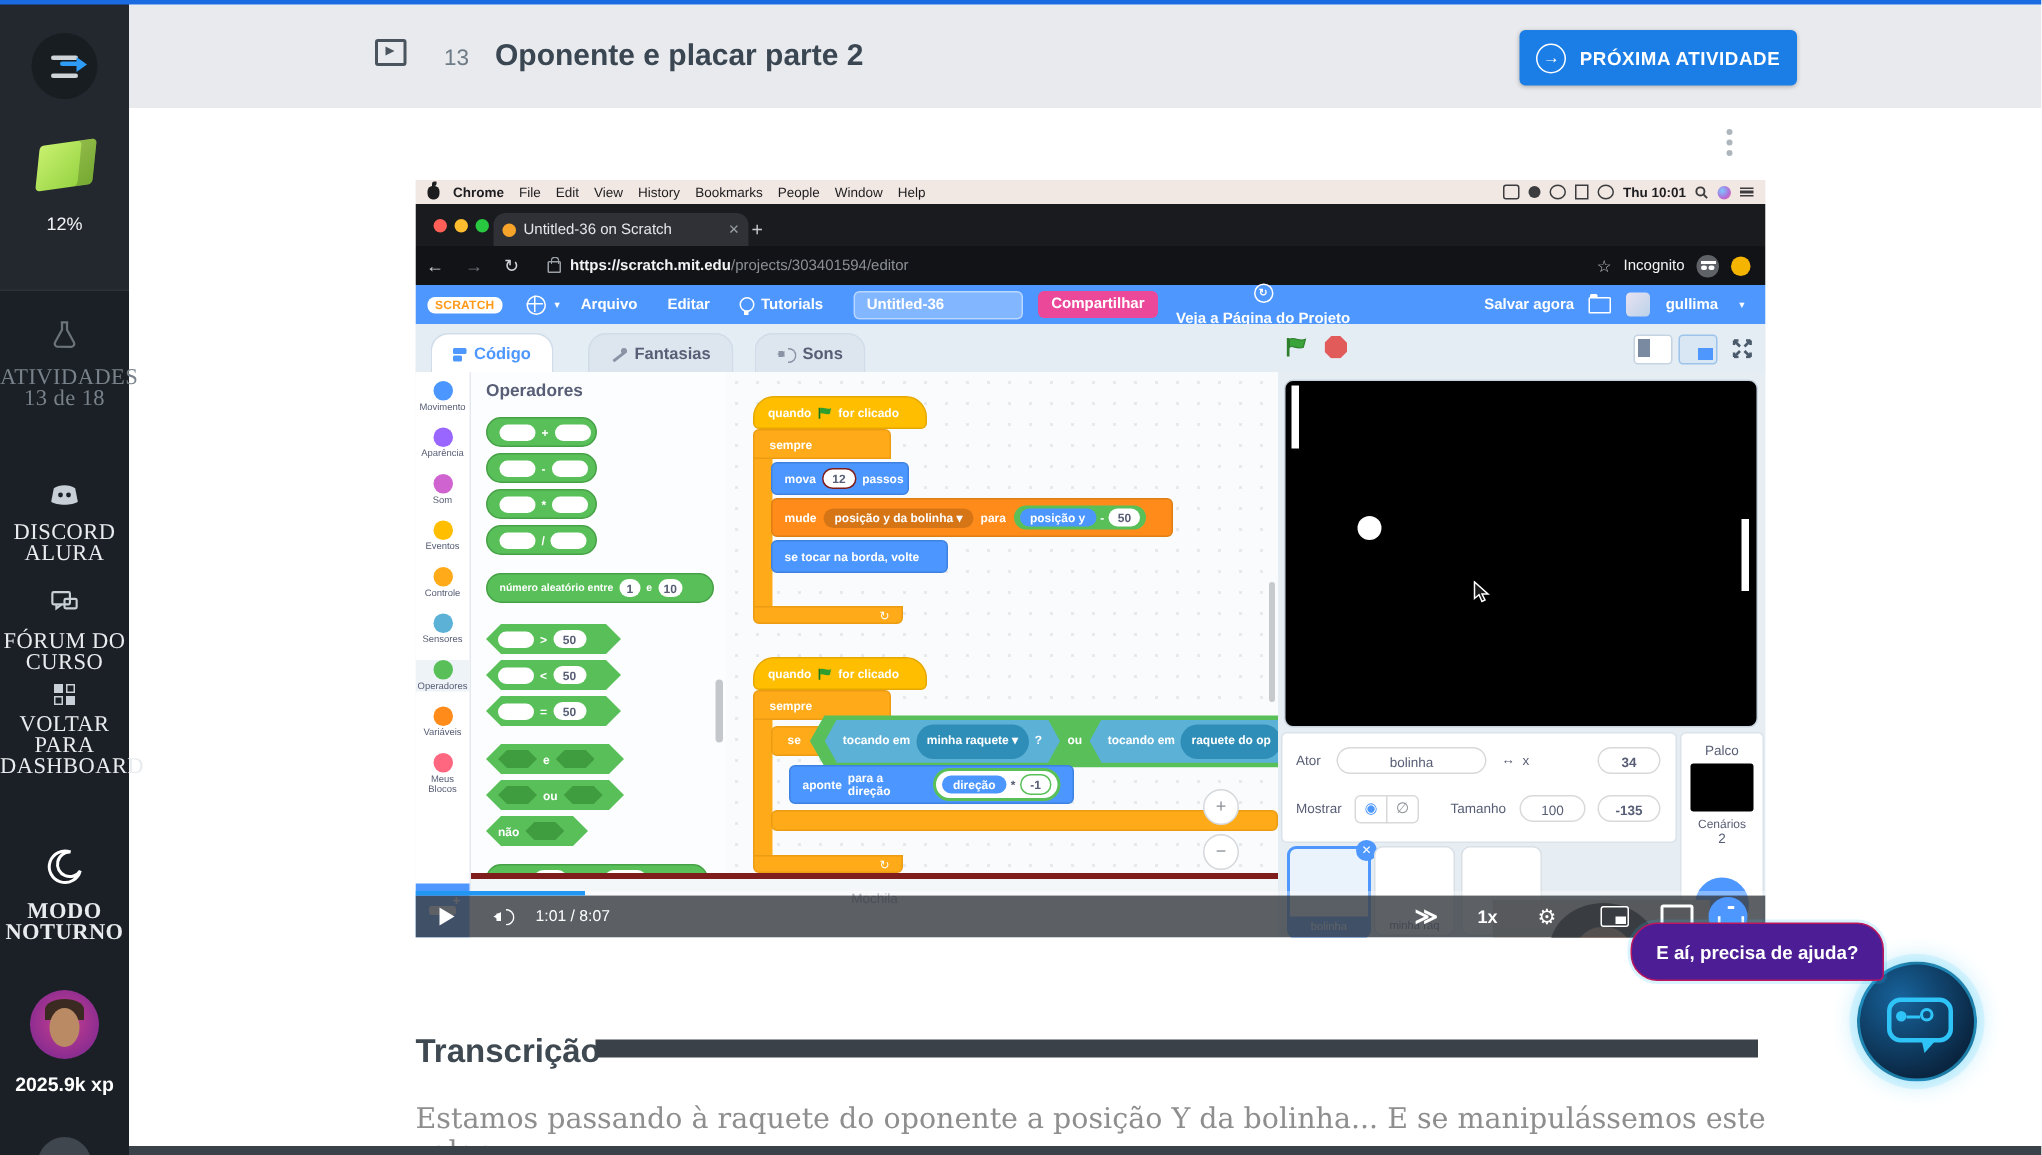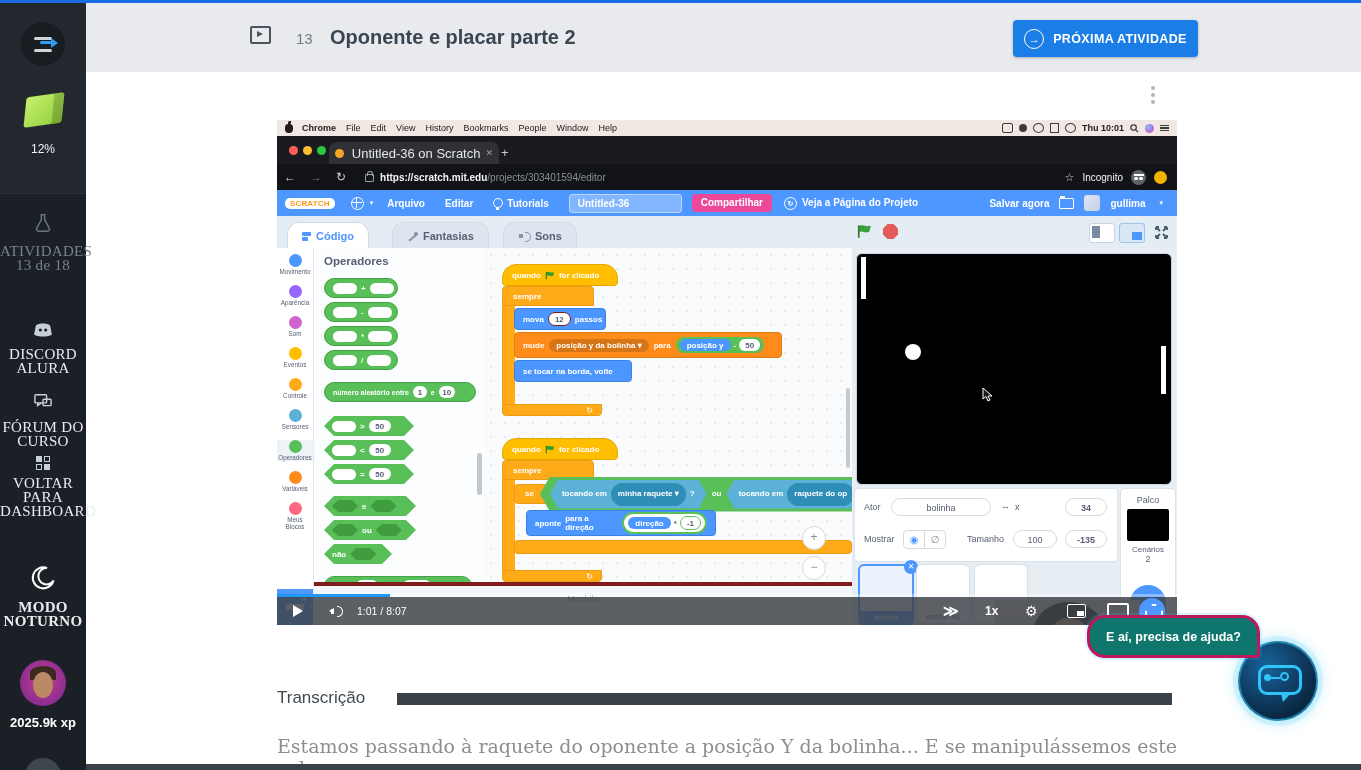--- a/index.html
+++ b/index.html
@@ -61,21 +61,21 @@
   .mstat.fill{background:#3c3c3e;border:none;width:8px;height:8px;}
   .siri{width:9px;height:9px;border-radius:50%;background:radial-gradient(circle at 35% 35%,#7cc5ff,#b46bd6 60%,#ff7d7d);}
   .mac-clock{font-size:9px;font-weight:bold;color:#1d1d1f;white-space:nowrap;}
   .mlist{display:inline-block;width:9px;}
   .mlist i{display:block;height:1.4px;background:#3c3c3e;margin:1.4px 0;}
   
   .tabstrip{position:absolute;left:0;top:16px;width:900px;height:28px;background:#191b1e;}
   .light{position:absolute;top:10px;width:9px;height:9px;border-radius:50%;}
   .tab{position:absolute;left:52px;top:6px;width:158px;height:22px;background:#2f3136;border-radius:8px 8px 0 0;display:flex;align-items:center;padding:0 6px;gap:5px;}
   .tab .fav{width:9px;height:9px;border-radius:50%;background:#f7a42a;}
-  .tab .t{font-size:13px;color:#e4e6e9;white-space:nowrap;overflow:hidden;flex:1;text-align:right;}
+  .tab .t{font-size:10px;color:#e4e6e9;white-space:nowrap;overflow:hidden;flex:1;}
   .tab .x{color:#9aa0a6;font-size:9px;}
   .newtab{position:absolute;left:224px;top:9px;color:#c6c9cd;font-size:13px;}
   
   .toolbar{position:absolute;left:0;top:44px;width:900px;height:26px;background:#121316;display:flex;align-items:center;color:#d0d3d6;}
   .nav{font-size:12px;margin:0 7px;color:#cfd3d7;}
   .lock{width:7px;height:6px;border:1.2px solid #9aa0a6;border-radius:1px;position:relative;margin:2px 6px 0 12px;}
   .lock::before{content:"";position:absolute;left:0.5px;top:-4px;width:4px;height:4px;border:1.2px solid #9aa0a6;border-bottom:none;border-radius:3px 3px 0 0;}
   .url-host{font-size:10px;font-weight:bold;color:#f1f3f4;}
   .url-path{font-size:10px;color:#8b9096;}
   .tb-right{margin-left:auto;display:flex;align-items:center;gap:8px;padding-right:10px;}
@@ -91,21 +91,21 @@
   .globe{width:11px;height:11px;border:1.4px solid #fff;border-radius:50%;position:relative;margin:0 2px 0 8px;}
   .globe::before{content:"";position:absolute;left:4px;top:-1px;width:1.4px;height:11px;background:#fff;}
   .globe::after{content:"";position:absolute;left:-1px;top:4px;width:11px;height:1.4px;background:#fff;}
   .caret{font-size:7px;margin:0 4px;}
   .smenu{font-size:10px;font-weight:bold;margin:0 10px;}
   .bulb{width:8px;height:8px;border:1.4px solid #fff;border-radius:50%;position:relative;margin-right:4px;}
   .bulb::after{content:"";position:absolute;left:2px;top:8px;width:3px;height:3px;background:#fff;}
   .pname{background:rgba(255,255,255,.3);border:1px solid rgba(255,255,255,.45);border-radius:4px;height:17px;line-height:17px;
       padding:0 8px;font-size:10px;font-weight:bold;min-width:95px;margin:0 10px;}
   .share{background:#ec4899;border-radius:4px;height:18px;line-height:18px;padding:0 9px;font-size:10px;font-weight:bold;margin-right:12px;}
-  .ppage{display:flex;align-items:flex-start;gap:5px;font-size:10px;font-weight:bold;}
+  .ppage{display:flex;align-items:center;gap:5px;font-size:10px;font-weight:bold;flex-direction:column;}
   .circ-arrow{width:11px;height:11px;border:1.4px solid #fff;border-radius:50%;font-size:7px;line-height:11px;text-align:center;}
   .s-right{margin-left:auto;display:flex;align-items:center;gap:10px;padding-right:10px;}
   .folder{width:13px;height:9px;border:1.4px solid #fff;border-radius:1px;position:relative;}
   .folder::before{content:"";position:absolute;left:0;top:-3px;width:5px;height:2px;background:#fff;border-radius:1px 1px 0 0;}
   .s-avatar{width:16px;height:16px;border-radius:3px;background:linear-gradient(135deg,#e8e2f2,#bcd2e8);}
   .uname{font-size:10px;font-weight:bold;}
   
   .tabsrow{position:absolute;left:0;top:96px;width:900px;height:32px;background:#e4ecf4;border-bottom:1px solid #d0dce8;}
   .stab{position:absolute;top:6px;height:26px;border:1px solid #d0dce8;border-bottom:none;border-radius:12px 12px 0 0;
       display:flex;align-items:center;gap:5px;padding:0 14px;font-size:11px;font-weight:bold;background:#dde6ee;color:#575e75;}
@@ -208,33 +208,33 @@
   .skip{font-size:15px;font-weight:bold;letter-spacing:-2px;}
   .speed{font-size:12px;font-weight:bold;}
   .gear{font-size:14px;}
   .pip{width:17px;height:12px;border:1.6px solid #fff;border-radius:2px;position:relative;}
   .pip::after{content:"";position:absolute;right:1px;bottom:1px;width:7px;height:5px;background:#fff;}
   .theater{width:18px;height:12px;border:2px solid #fff;border-radius:2px;}
   .fsblue{width:26px;height:26px;border-radius:50%;background:#4d97ff;position:relative;}
   .fsblue::before{content:"";position:absolute;left:6px;top:6px;width:14px;height:14px;
       border:2px solid #fff;border-radius:2px;clip-path:polygon(0 0,38% 0,38% 38%,0 38%, 0 62%,38% 62%,38% 100%,0 100%,100% 100%,62% 100%,62% 62%,100% 62%,100% 38%,62% 38%,62% 0,100% 0);}
   
-  .bubble{left:1087px;top:615px;width:167px;height:37px;background:#0f766e;border:3px solid #be185d;
+  .bubble{left:1087px;top:615px;width:167px;height:37px;background:#4c1d95;border:1px solid #be185d;
       border-radius:18px 18px 4px 18px;box-shadow:0 0 0 2px rgba(46,196,247,.18);z-index:30;
       display:flex;align-items:center;justify-content:center;color:#fff;font-size:12.5px;font-weight:bold;}
   .robot{left:1238px;top:641px;width:76px;height:76px;border-radius:50%;z-index:29;
       background:radial-gradient(circle at 35% 30%,#17639b,#0a2540 75%);
       border:2px solid rgba(46,196,247,.55);box-shadow:0 0 16px rgba(46,196,247,.45),0 0 0 5px rgba(46,196,247,.12);}
   .robot .chat{position:absolute;left:18px;top:22px;width:38px;height:24px;border:3px solid #2ec4f7;border-radius:9px;}
   .robot .chat::after{content:"";position:absolute;left:20px;bottom:-10px;border-top:9px solid #2ec4f7;border-left:2px solid transparent;border-right:8px solid transparent;}
   .robot .d1{position:absolute;left:24px;top:31px;width:7px;height:7px;border-radius:50%;background:#2ec4f7;}
   .robot .d2{position:absolute;left:31px;top:33.5px;width:9px;height:2.5px;background:#2ec4f7;}
   .robot .d3{position:absolute;left:40px;top:29px;width:9px;height:9px;border-radius:50%;border:2.5px solid #2ec4f7;box-sizing:border-box;}
   
-  .trans-head{left:277px;top:688px;font-size:17px;font-weight:400;color:#3f4952;z-index:5;}
+  .trans-head{left:277px;top:688px;font-size:22px;font-weight:700;color:#3f4952;z-index:5;}
   .trans-bar{left:397px;top:693px;width:775px;height:12px;background:#3b4148;z-index:5;}
   .trans-text{left:277px;top:735px;width:920px;font-family:"DejaVu Serif",serif;font-size:19px;color:#8e8e8e;z-index:5;}
   .bottom-strip{left:86px;top:764px;width:1275px;height:6px;background:#3b4148;z-index:5;}
 </style>
 </head>
 <body>
 
 <div class="abs topstrip"></div>
 
 <div class="abs sidebar nosel">

